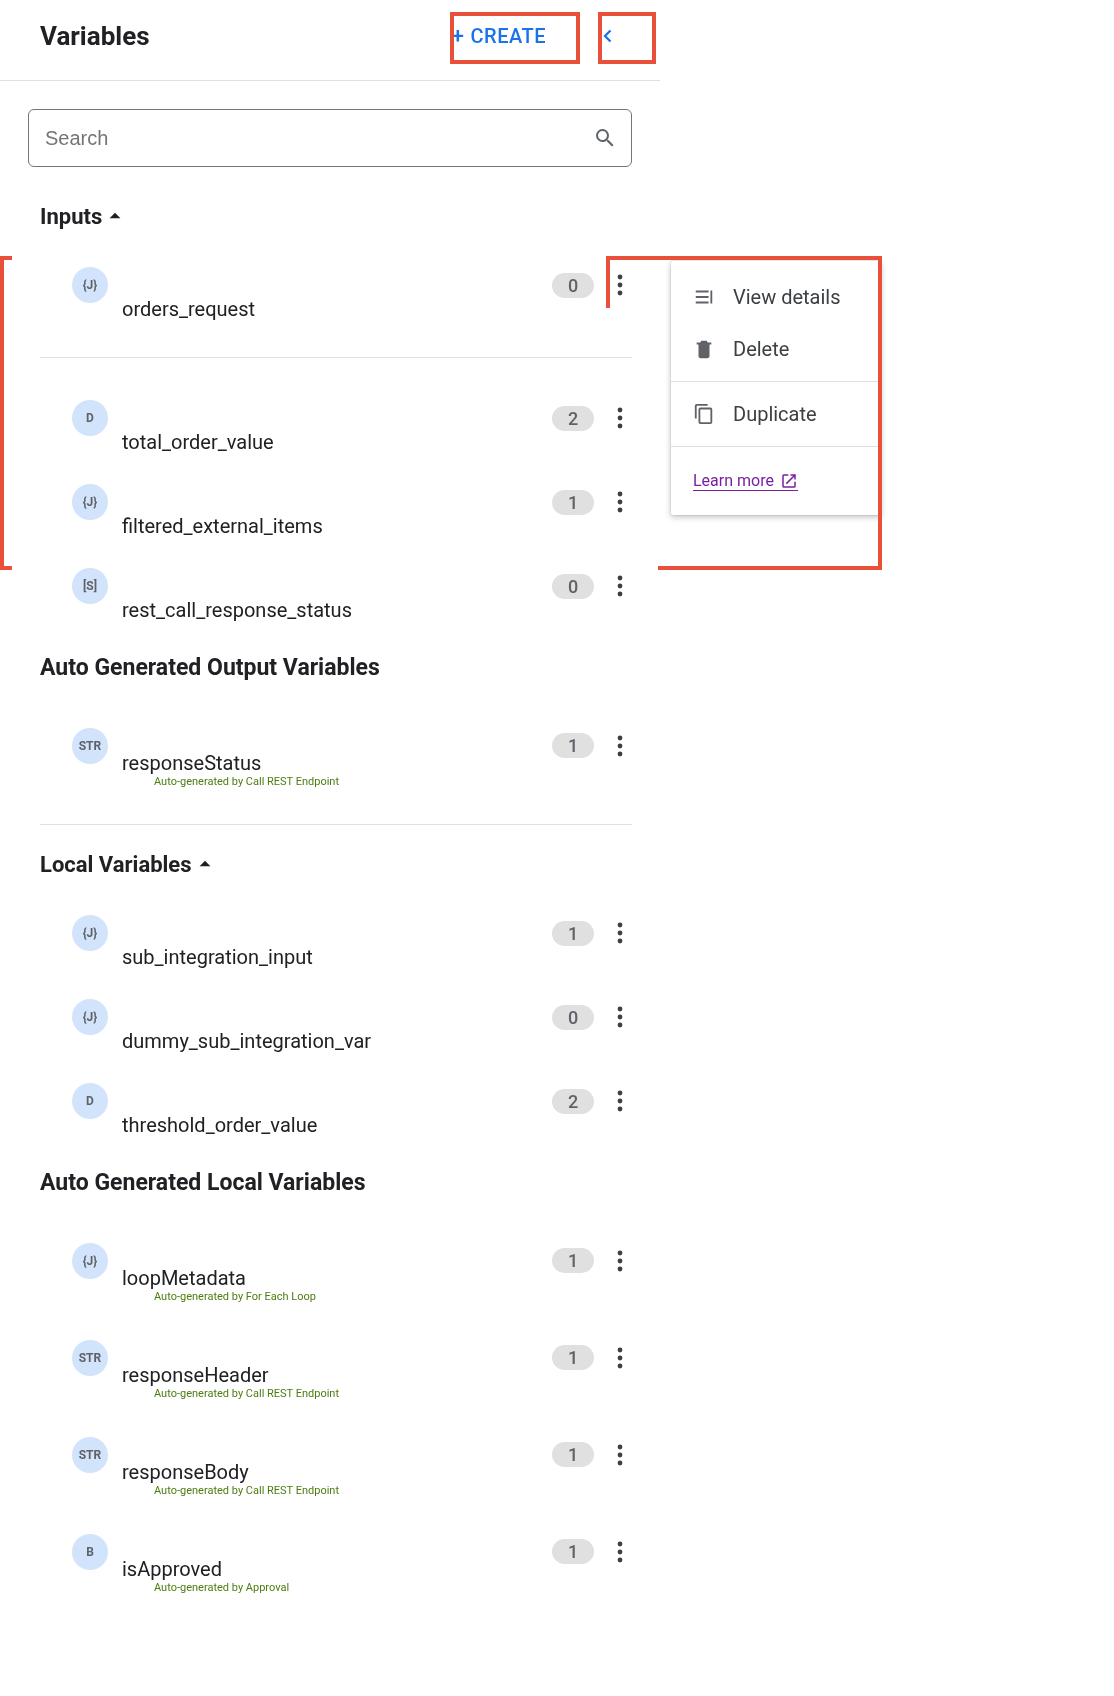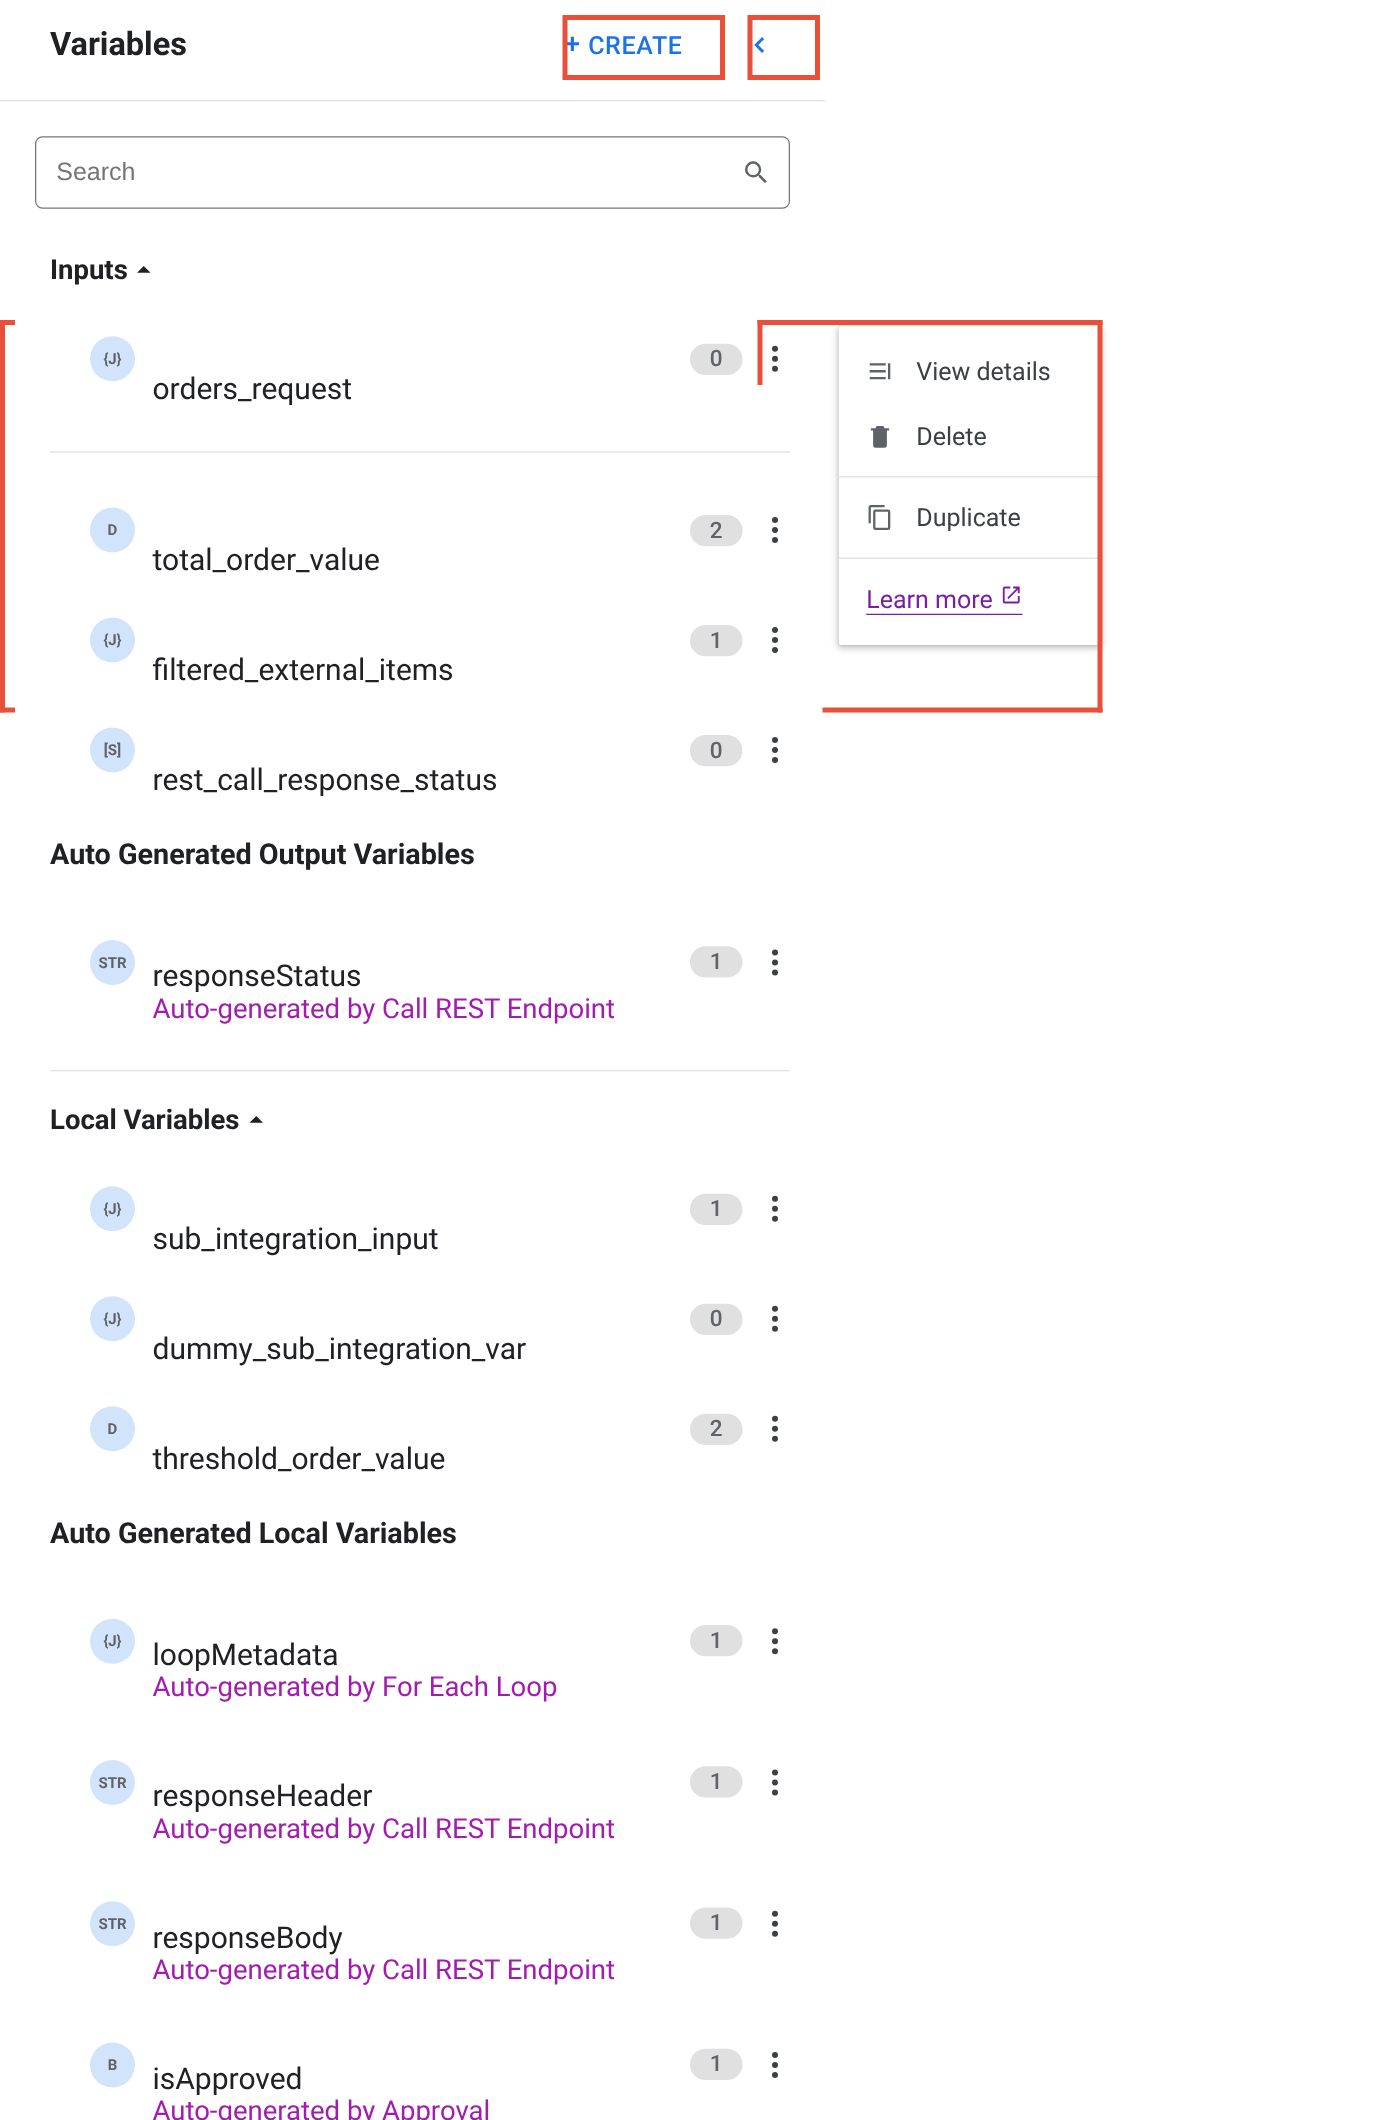--- a/index.html
+++ b/index.html
@@ -108,22 +108,22 @@
     background: #d2e3fc;
     color: #5f6368;
     display: flex;
     align-items: center;
     justify-content: center;
     font-size: 12px;
     font-weight: 700;
     flex-shrink: 0;
   }
   .var-name-block { flex: 1; min-width: 0; }
-  .var-name { font-size: 24px; color: #202124; margin-top: 48px; }
-  .var-sub { font-size: 22px; color: #a21caf; }
+  .var-name { font-size: 20px; color: #202124; margin-top: 48px; }
+  .var-sub { font-size: 11px; color: #4d7c0f; margin-left: 32px; }
   .count-badge {
     background: #e0e0e0;
     color: #5f6368;
     border-radius: 14px;
     min-width: 42px;
     text-align: center;
     padding: 2px 10px;
     font-size: 18px;
     font-weight: 500;
   }
@@ -173,23 +173,23 @@
     margin: 6px 0;
   }
   .learn-more {
     padding: 14px 22px;
   }
   .learn-more a {
     color: #7b1fa2;
     text-decoration: none;
     border-bottom: 1px solid #7b1fa2;
     display: inline-flex;
-    align-items: flex-start;
+    align-items: flex-end;
     gap: 6px;
-    font-size: 20px;
+    font-size: 16px;
   }
   .wrapper { position: relative; }
   
   .hl {
     position: absolute;
     border: 4px solid #e8503a;
     pointer-events: none;
   }
   svg { display: block; }
 </style>

